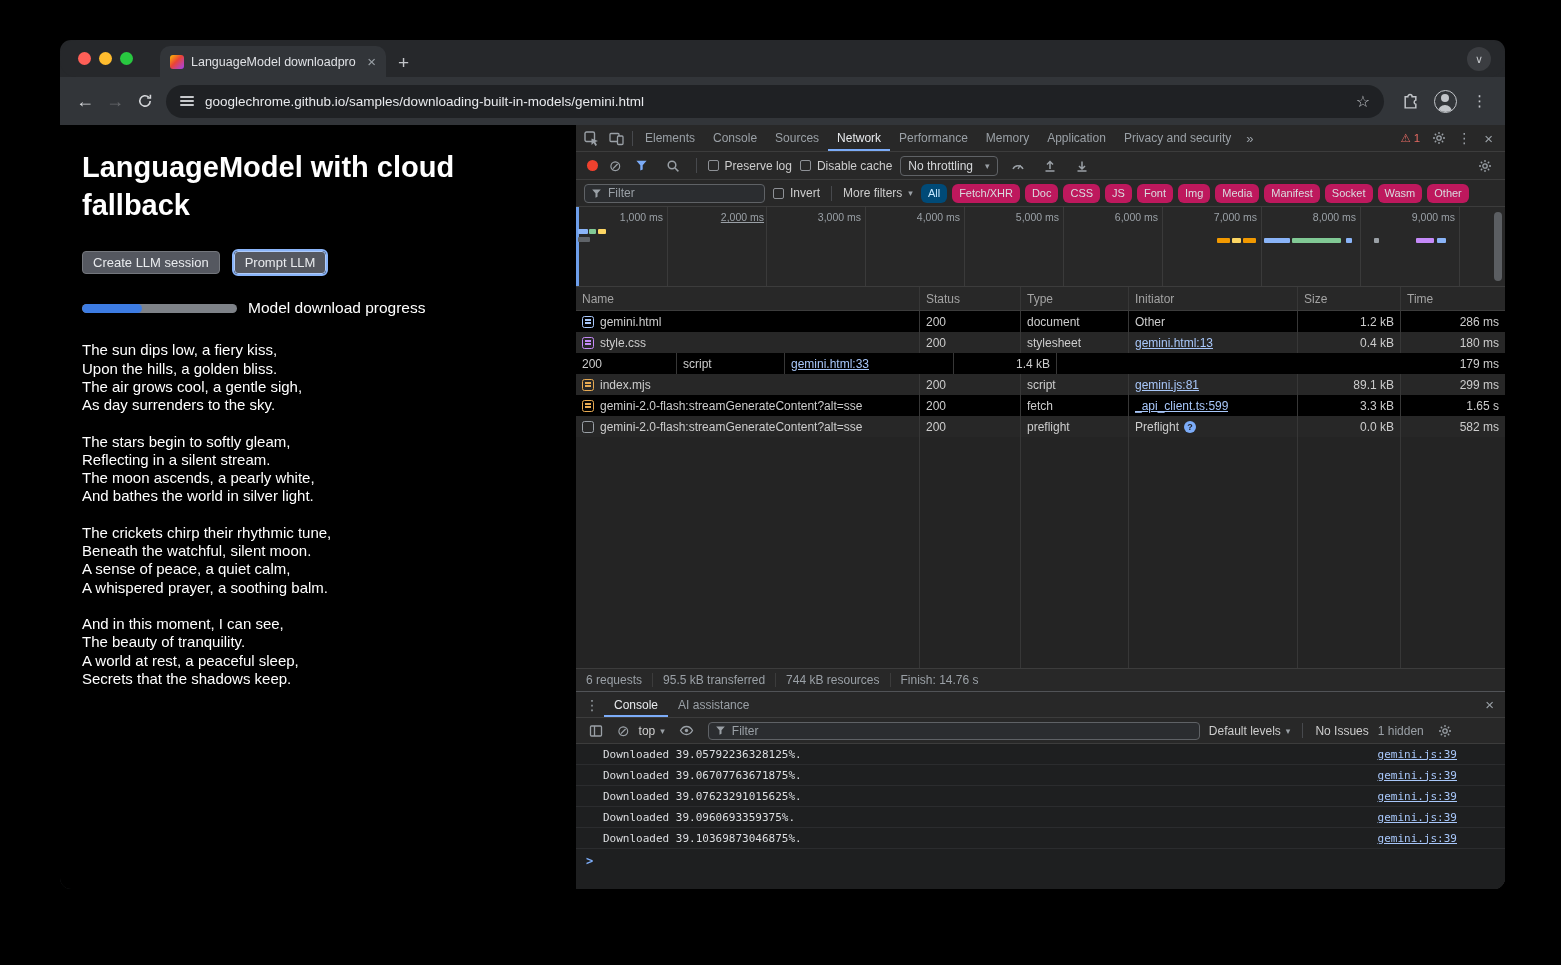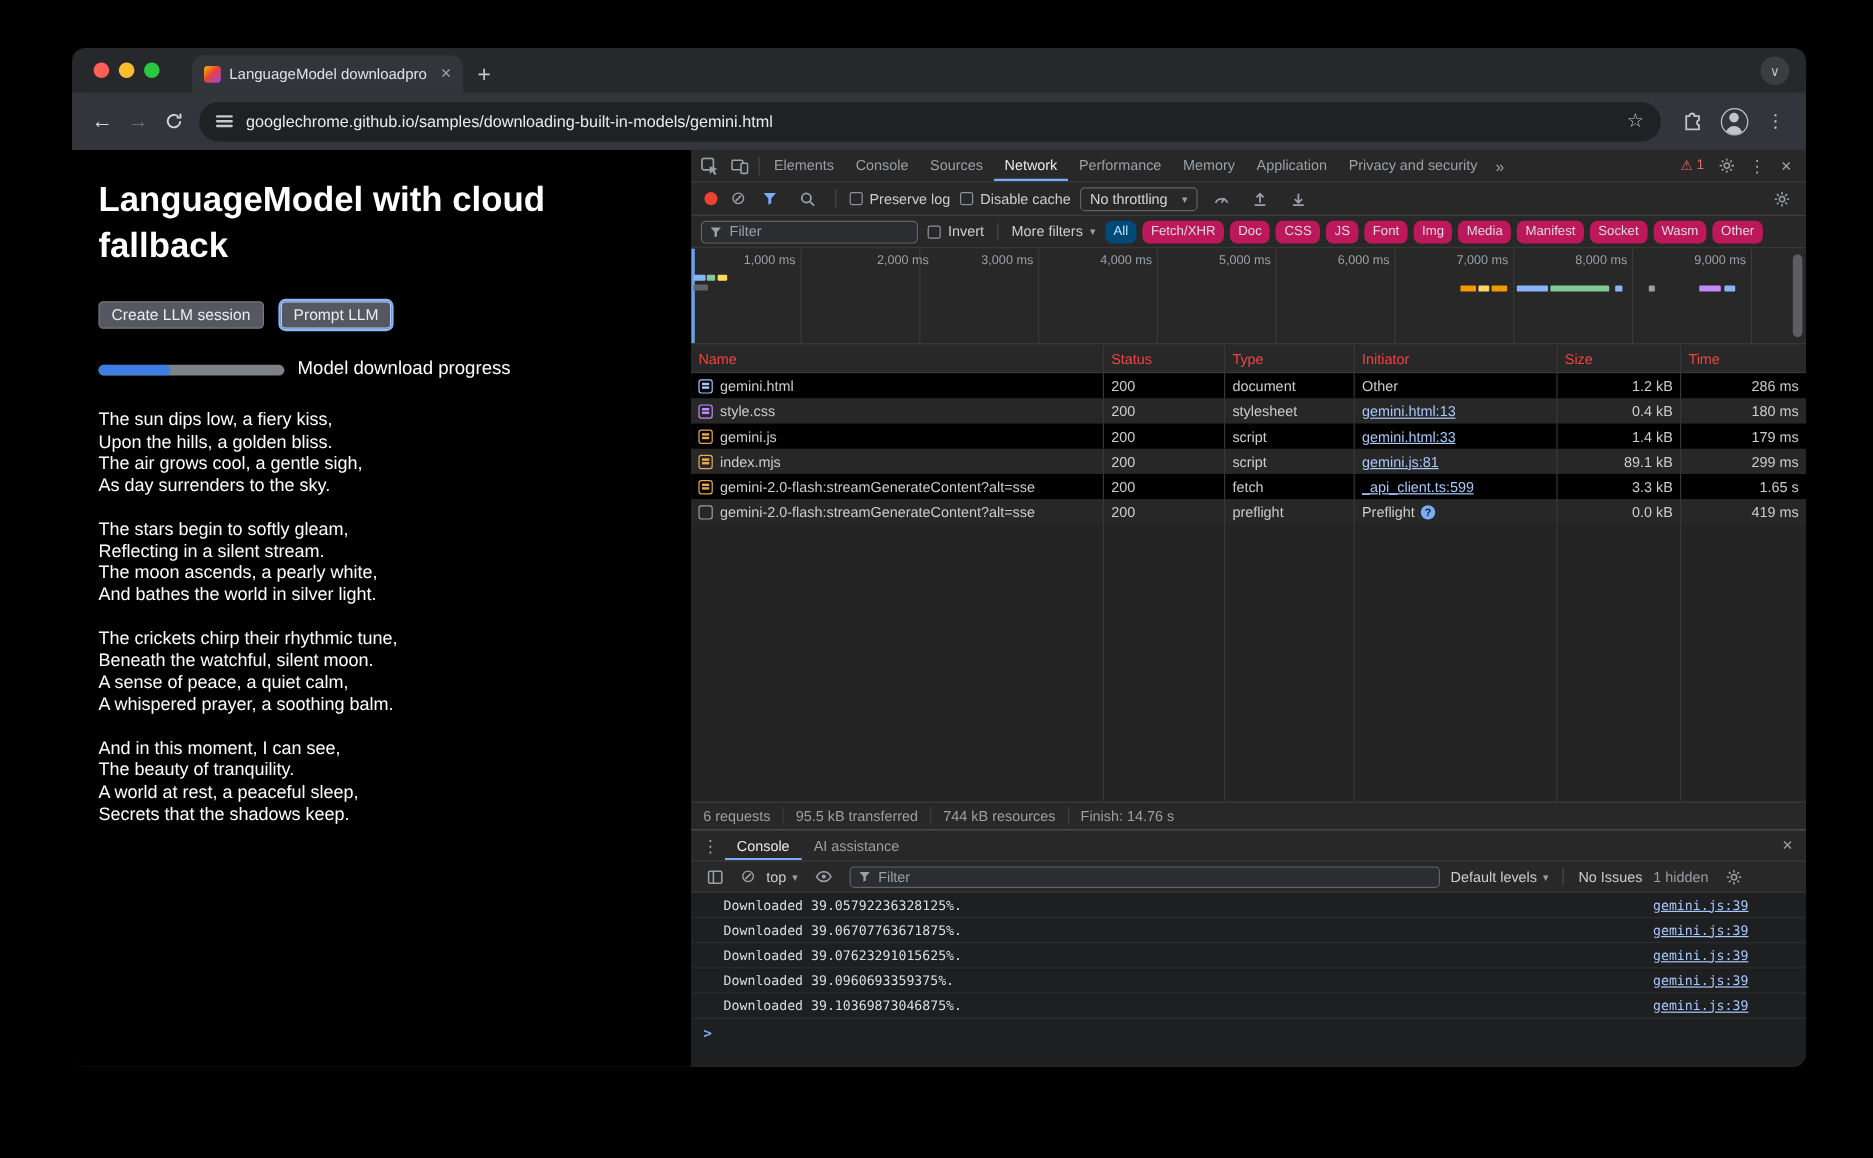--- a/index.html
+++ b/index.html
@@ -87,21 +87,21 @@
   .tl-bar{position:absolute;height:5px;border-radius:1px;}
   .tl-edge{position:absolute;left:0;top:0;bottom:0;width:3px;background:#6d9eea;}
   .tl-handle{position:absolute;right:3px;top:5px;bottom:5px;width:8px;background:#5b5e62;border-radius:4px;}
 
   .dt-table{flex:1;display:flex;flex-direction:column;min-height:0;}
   .dt-thead{height:24px;flex:none;display:flex;border-bottom:1px solid #3c3c3c;background:#282828;}
   .dt-cell{display:flex;align-items:center;padding:0 6px;border-right:1px solid #373737;overflow:hidden;white-space:nowrap;height:100%;}
   .col0{width:344px;flex:none;}.col1{width:101px;flex:none;}.col2{width:108px;flex:none;}
   .col3{width:169px;flex:none;}.col4{width:103px;flex:none;}.col5{flex:1;border-right:none;}
   .num{justify-content:flex-end;}
-  .dt-th{color:#ef4444;}
+  .dt-th{color:#a3a3a3;}
   .dt-row{height:21px;display:flex;flex:none;}
   .dt-row.odd{background:#000000;}
   .dt-row.even{background:#272727;}
   .dt-filler{flex:1;display:flex;background:#242424;}
   .dt-filler .dt-cell{height:auto;}
   .ficon{width:12px;height:12px;border:1.2px solid;border-radius:2.5px;margin-right:6px;position:relative;flex:none;}
   .ficon::after{content:"";position:absolute;left:2px;right:2px;top:2.5px;height:1.5px;background:currentColor;box-shadow:0 3px 0 currentColor;}
   .f-document{color:#a8c7fa}.f-stylesheet{color:#c58af9}.f-script{color:#e8ab53}.f-fetch{color:#e8ab53}
   .f-preflight{color:#9aa0a6}.f-preflight::after{display:none;}
   .init-link{color:#a8c7fa;text-decoration:underline;overflow:hidden;text-overflow:ellipsis;}
@@ -330,21 +330,21 @@
             <div class="chip">Other</div>
           </div>
       </div>
 
       <div class="dt-timeline" id="timeline">
         <div class="tl-edge"></div>
         <div class="tl-handle"></div>
       <div class="tl-line" style="left: 91px;"></div>
           <div class="tl-label" style="left: 11px;">1,000 ms</div>
           <div class="tl-line" style="left: 190px;"></div>
-          <div class="tl-label" style="left: 122px;">2,000 ms</div>
+          <div class="tl-label" style="left: 112px; text-decoration: underline;">2,000 ms</div>
           <div class="tl-line" style="left: 289px;"></div>
           <div class="tl-label" style="left: 209px;">3,000 ms</div>
           <div class="tl-line" style="left: 388px;"></div>
           <div class="tl-label" style="left: 308px;">4,000 ms</div>
           <div class="tl-line" style="left: 487px;"></div>
           <div class="tl-label" style="left: 407px;">5,000 ms</div>
           <div class="tl-line" style="left: 586px;"></div>
           <div class="tl-label" style="left: 506px;">6,000 ms</div>
           <div class="tl-line" style="left: 685px;"></div>
           <div class="tl-label" style="left: 605px;">7,000 ms</div>
@@ -397,24 +397,20 @@
               </div>
               <div class="dt-cell col1">200</div>
               <div class="dt-cell col2">stylesheet</div>
               <div class="dt-cell col3">
                 <span class="init-link">gemini.html:13</span>
               </div>
               <div class="dt-cell col4 num">0.4 kB</div>
               <div class="dt-cell col5 num">180 ms</div>
             </div>
             <div class="dt-row odd">
-              <div class="dt-cell col0">
-                <span class="ficon f-script"></span>
-                <span>gemini.js</span>
-              </div>
               <div class="dt-cell col1">200</div>
               <div class="dt-cell col2">script</div>
               <div class="dt-cell col3">
                 <span class="init-link">gemini.html:33</span>
               </div>
               <div class="dt-cell col4 num">1.4 kB</div>
               <div class="dt-cell col5 num">179 ms</div>
             </div>
             <div class="dt-row even">
               <div class="dt-cell col0">
@@ -447,21 +443,21 @@
                 <span class="ficon f-preflight"></span>
                 <span>gemini-2.0-flash:streamGenerateContent?alt=sse</span>
               </div>
               <div class="dt-cell col1">200</div>
               <div class="dt-cell col2">preflight</div>
               <div class="dt-cell col3">
                 <span>Preflight</span>
                 <span class="preflight-info">?</span>
               </div>
               <div class="dt-cell col4 num">0.0 kB</div>
-              <div class="dt-cell col5 num">419 ms</div>
+              <div class="dt-cell col5 num">582 ms</div>
             </div>
           </div>
         <div class="dt-filler">
           <div class="dt-cell col0"></div>
           <div class="dt-cell col1"></div>
           <div class="dt-cell col2"></div>
           <div class="dt-cell col3"></div>
           <div class="dt-cell col4"></div>
           <div class="dt-cell col5"></div>
         </div>

